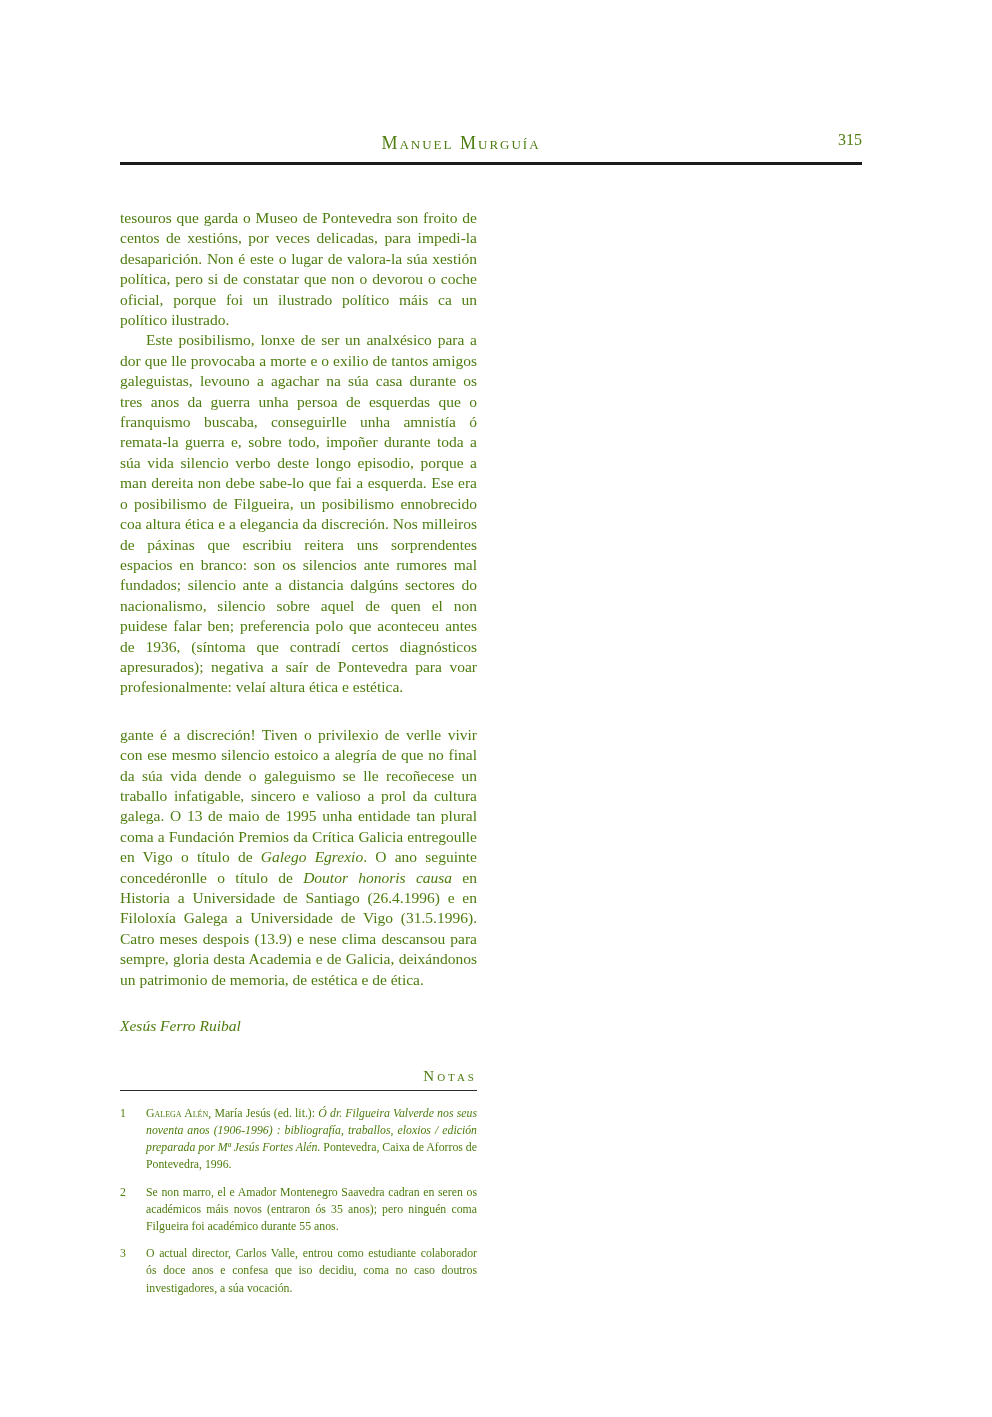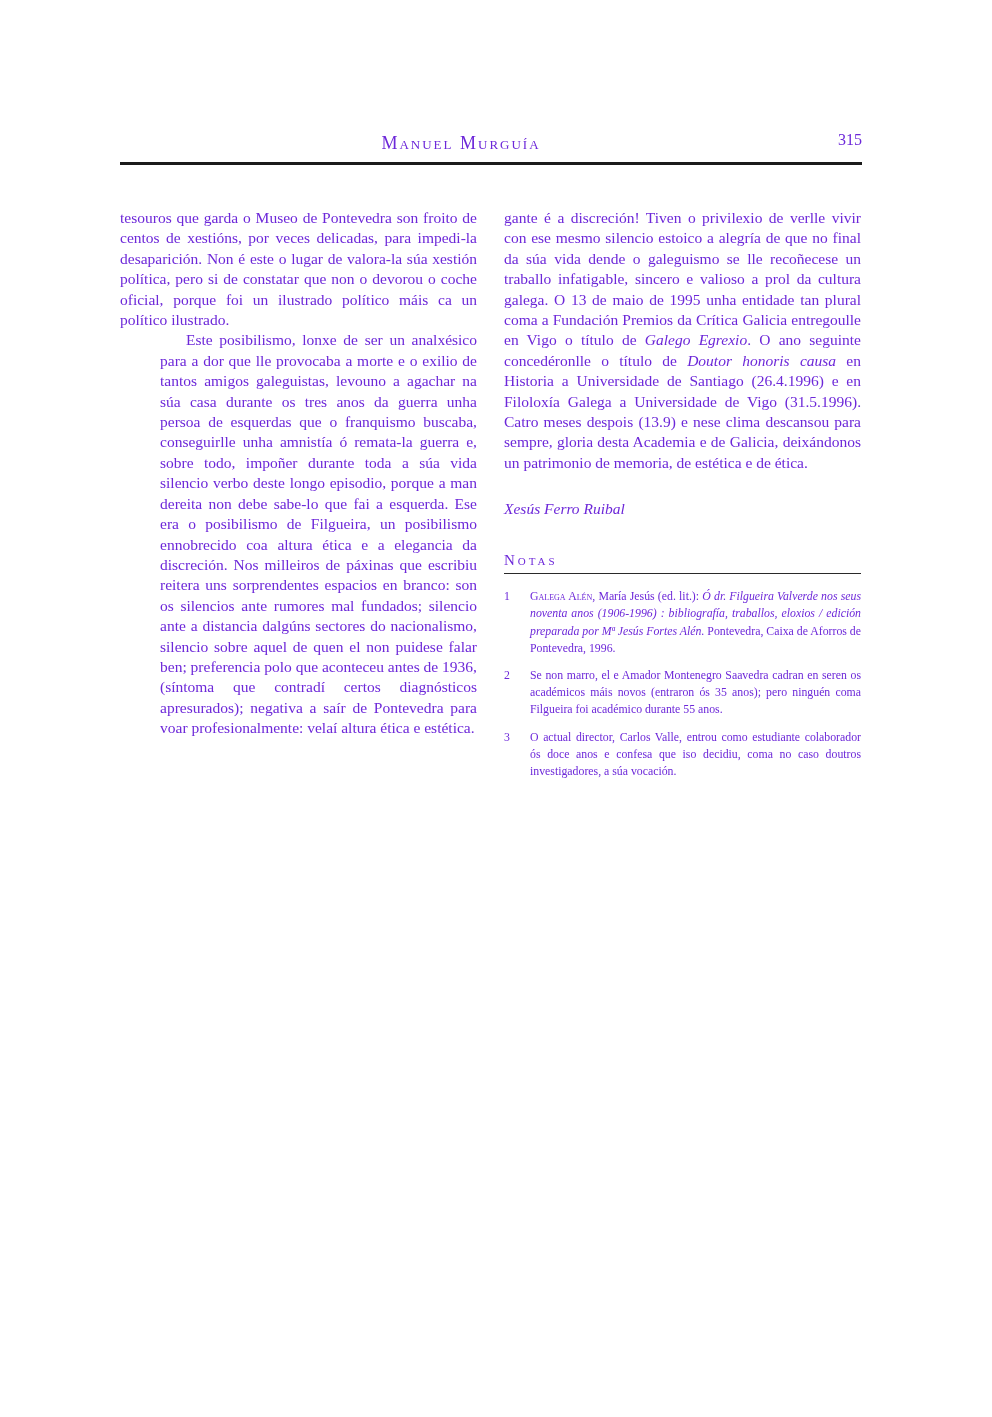--- a/index.html
+++ b/index.html
@@ -7,21 +7,21 @@
     padding: 0;
     background: #ffffff;
   }
   .page {
     position: relative;
     width: 992px;
     height: 1417px;
     background: #ffffff;
     overflow: hidden;
     font-family: "Liberation Serif", serif;
-    color: #6d28d9;
+    color: #4d7c0f;
   }
   .content {
     position: absolute;
     left: 120px;
     top: 131px;
     width: 742px;
   }
   .header {
     position: relative;
     height: 24px;
@@ -44,44 +44,44 @@
     line-height: 24px;
   }
   .rule {
     margin-top: 7px;
     border-bottom: 3px solid #1b1b1b;
   }
   .columns {
     display: flex;
     gap: 27px;
     margin-top: 43px;
+    flex-direction: column;
   }
   .col {
     width: 357px;
     font-size: 15.5px;
     line-height: 20.4px;
     text-align: justify;
   }
   .col p {
     margin: 0;
   }
   .col p.indent {
     text-indent: 26px;
-    margin-left: 40px;
   }
   .signature {
     margin-top: 26px;
     padding-right: 14px;
     text-align: left;
     font-style: italic;
     font-size: 15.5px;
   }
   .notas-heading {
     margin-top: 30px;
-    text-align: left;
+    text-align: right;
     font-variant: small-caps;
     letter-spacing: 3px;
     font-size: 15px;
   }
   .notas-rule {
     margin-top: 3px;
     margin-bottom: 14px;
     border-bottom: 1px solid #2a2a2a;
   }
   .note {

